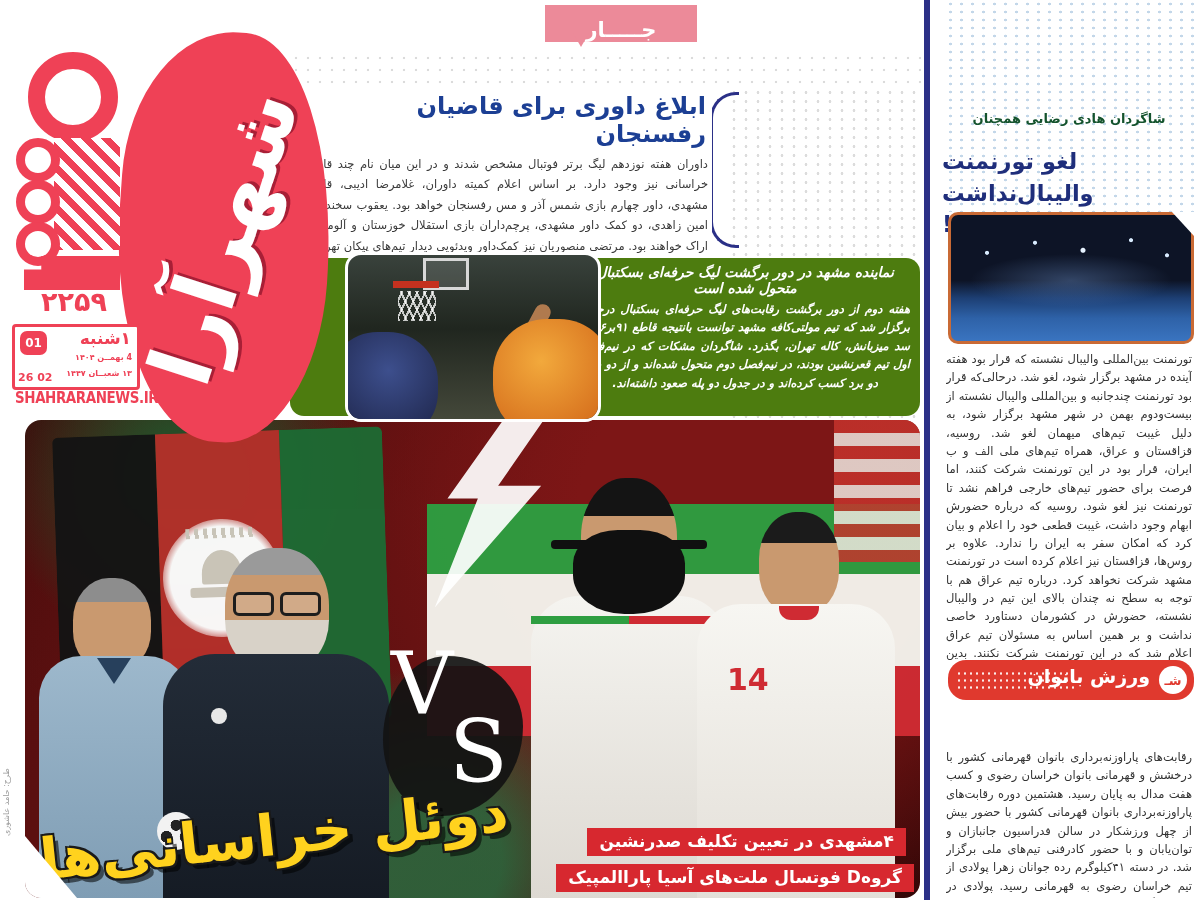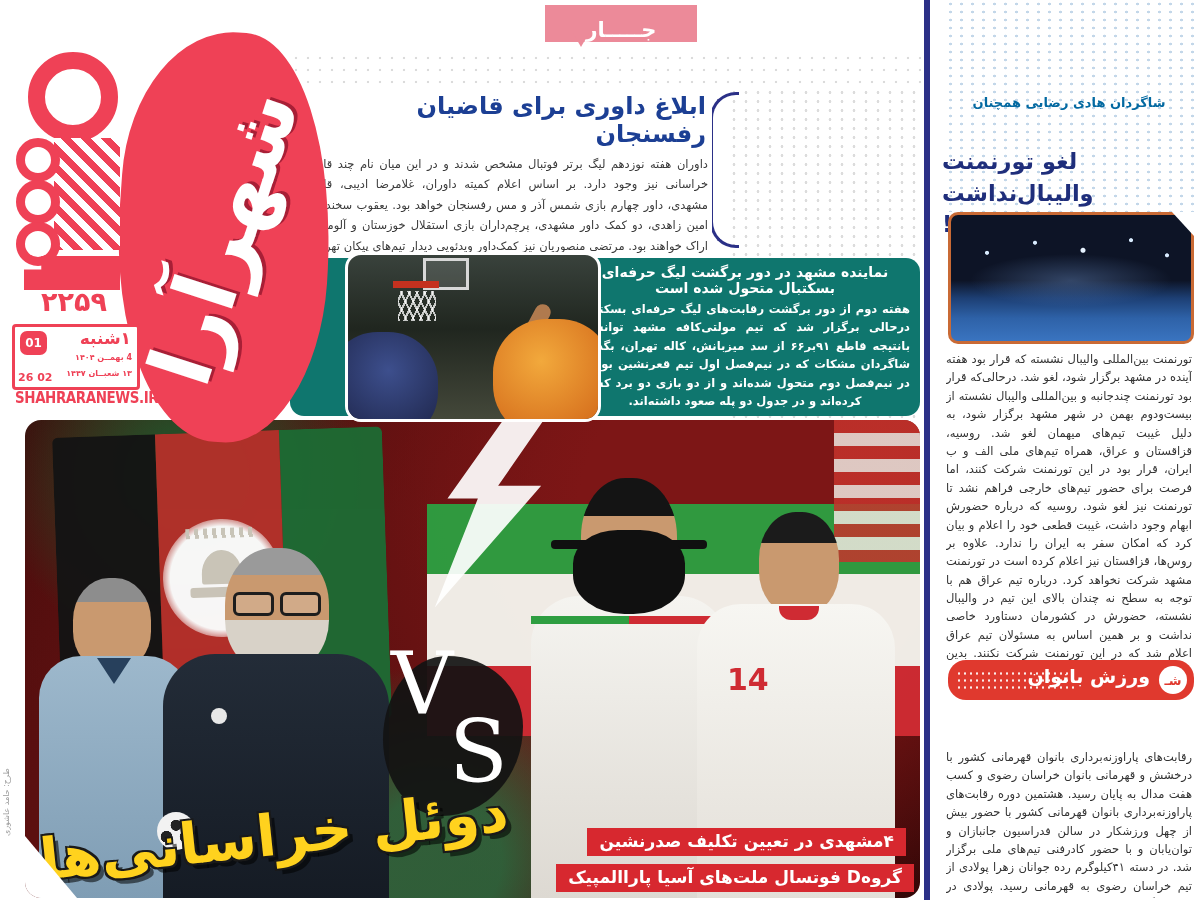--- a/index.html
+++ b/index.html
@@ -56,21 +56,21 @@
 
   
   .story1{left:300px;top:90px;width:412px;height:152px;background:#fff;z-index:3;}
   .story1 .headline{color:#1c3f94;font-size:24px;font-weight:bold;text-align:right;margin:2px 6px 6px 0;}
   .story1 .body{color:#3a3a3a;font-size:11.5px;line-height:1.78;text-align:justify;
     text-align-last:center;margin:0 4px;}
   .bracket{left:710px;top:92px;width:26px;height:150px;border:3.5px solid #2b3087;border-left:none;
     border-radius:0 26px 26px 0;z-index:3;transform:scaleX(-1);}
 
   
-  .story2{left:290px;top:258px;width:630px;height:158px;background:#0f766e;border-radius:14px;z-index:4;}
+  .story2{left:290px;top:258px;width:630px;height:158px;background:#4d7c0f;border-radius:14px;z-index:4;font-style:italic;}
   .story2 .inner{position:absolute;right:10px;top:6px;width:330px;color:#fff;}
   .story2 .kicker{font-size:14px;font-weight:bold;text-align:center;margin-bottom:4px;}
   .story2 .headline{font-size:29px;font-weight:bold;text-align:right;margin:2px 2px 6px 0;}
   .story2 .body{font-size:11.5px;line-height:1.6;text-align:justify;text-align-last:center;font-weight:bold;}
   .bball-photo{left:345px;top:252px;width:250px;height:164px;border:3px solid #fff;border-radius:16px;
     z-index:5;overflow:hidden;
     background:linear-gradient(180deg,#39423c 0%,#20261f 45%,#44483a 100%);}
   .bball-photo .rim{position:absolute;left:18%;top:16%;width:46px;height:7px;background:#c4311f;}
   .bball-photo .board{position:absolute;left:30%;top:2%;width:40px;height:26px;border:3px solid #d8d8d8;background:rgba(255,255,255,.12);}
   .bball-photo .net{position:absolute;left:20%;top:22%;width:38px;height:30px;
@@ -162,21 +162,21 @@
   .sub-red.l1{right:14px;top:408px;}
   .sub-red.l2{right:6px;top:444px;}
   .duel{position:absolute;left:-6px;top:382px;width:510px;z-index:7;color:#ffd21e;font-size:57px;
     font-weight:bold;text-align:center;transform:rotate(-6deg);white-space:nowrap;
     text-shadow:2px 2px 0 #1a1a1a,-2px 2px 0 #1a1a1a,2px -2px 0 #1a1a1a,-2px -2px 0 #1a1a1a,
       5px 6px 0 rgba(0,0,0,.55);}
   .credit{left:2px;top:742px;width:16px;height:120px;color:#9a9a9a;font-size:8px;
     writing-mode:vertical-rl;transform:rotate(180deg);text-align:center;z-index:8;}
 
   
-  .rc-kicker{left:945px;top:92px;width:248px;color:#0369a1;font-size:13px;font-weight:bold;
+  .rc-kicker{left:945px;top:108px;width:248px;color:#14532d;font-size:13px;font-weight:bold;
     text-align:center;line-height:1.65;}
   .rc-headline{left:942px;top:146px;width:252px;color:#1f2e7b;font-size:22.5px;font-weight:bold;
     text-align:left;line-height:1.4;}
   .arena{left:948px;top:212px;width:240px;height:126px;border:3px solid #c96a35;border-radius:10px;
     overflow:hidden;clip-path:polygon(0 0,calc(100% - 22px) 0,100% 24px,100% 100%,0 100%);
     background:
       radial-gradient(circle 4px at 15% 30%,#d9ecff 0 40%,transparent 60%),
       radial-gradient(circle 4px at 35% 22%,#d9ecff 0 40%,transparent 60%),
       radial-gradient(circle 5px at 55% 28%,#e6f2ff 0 40%,transparent 60%),
       radial-gradient(circle 4px at 75% 20%,#d9ecff 0 40%,transparent 60%),

